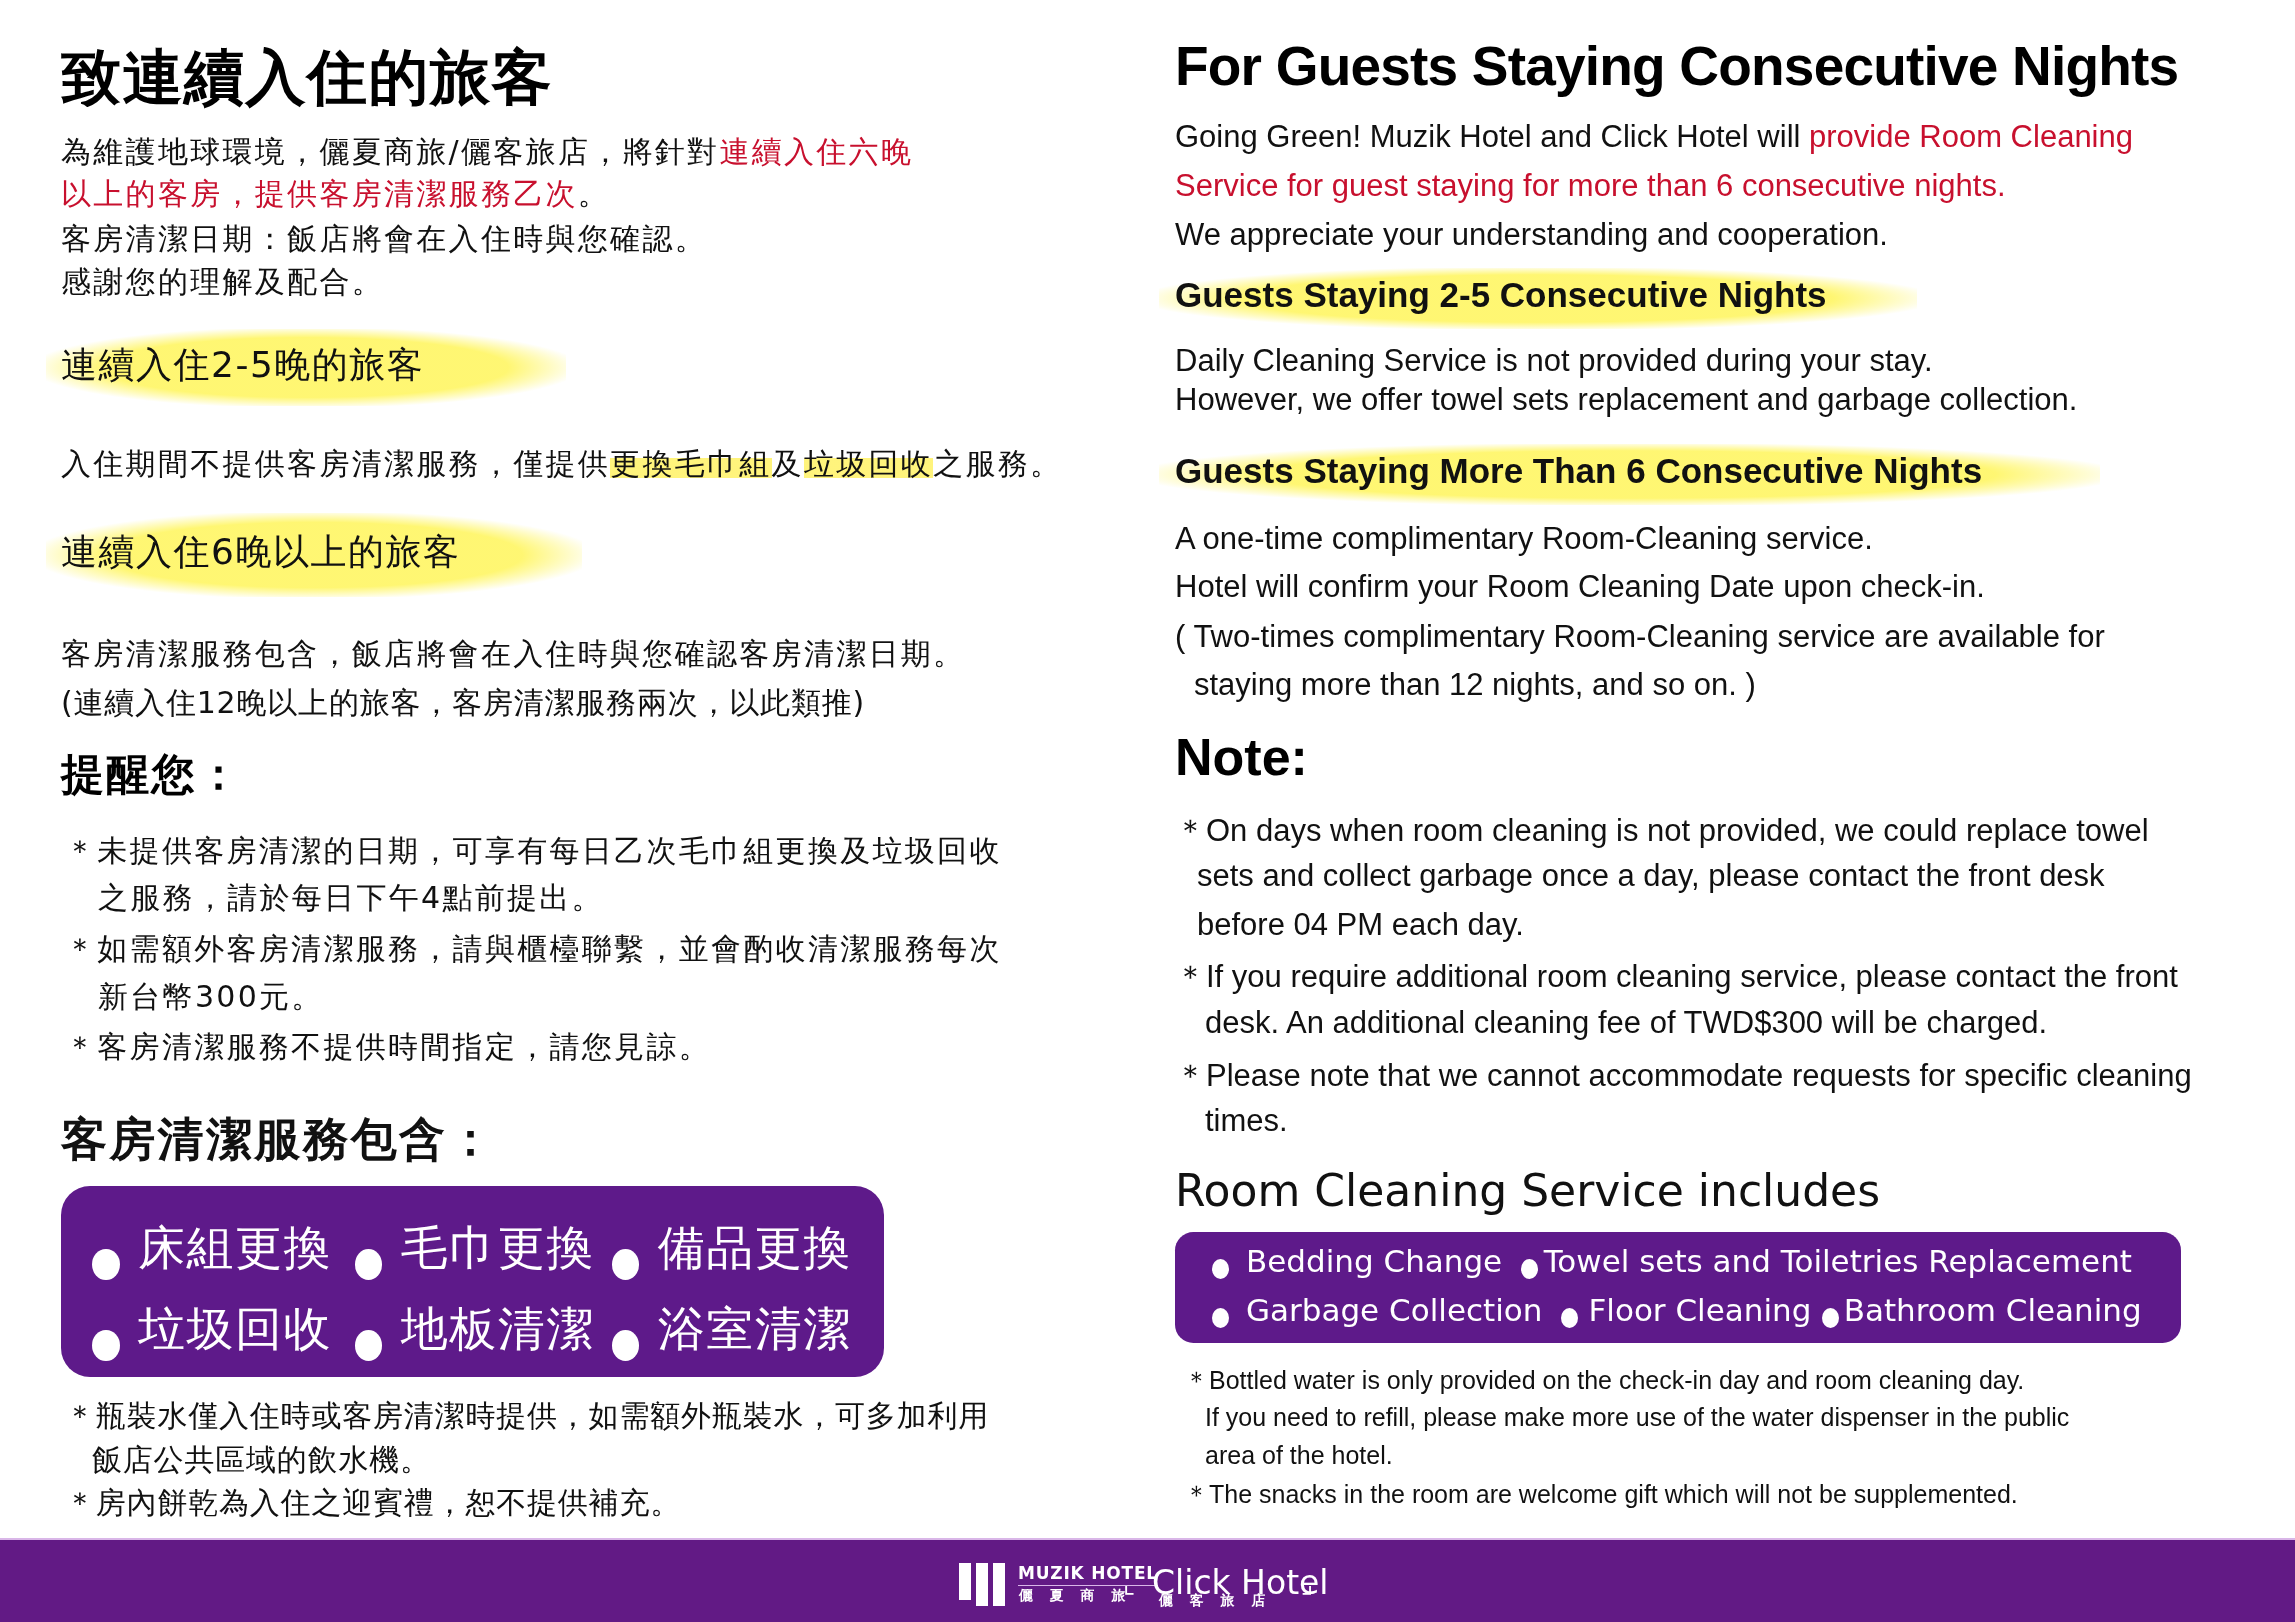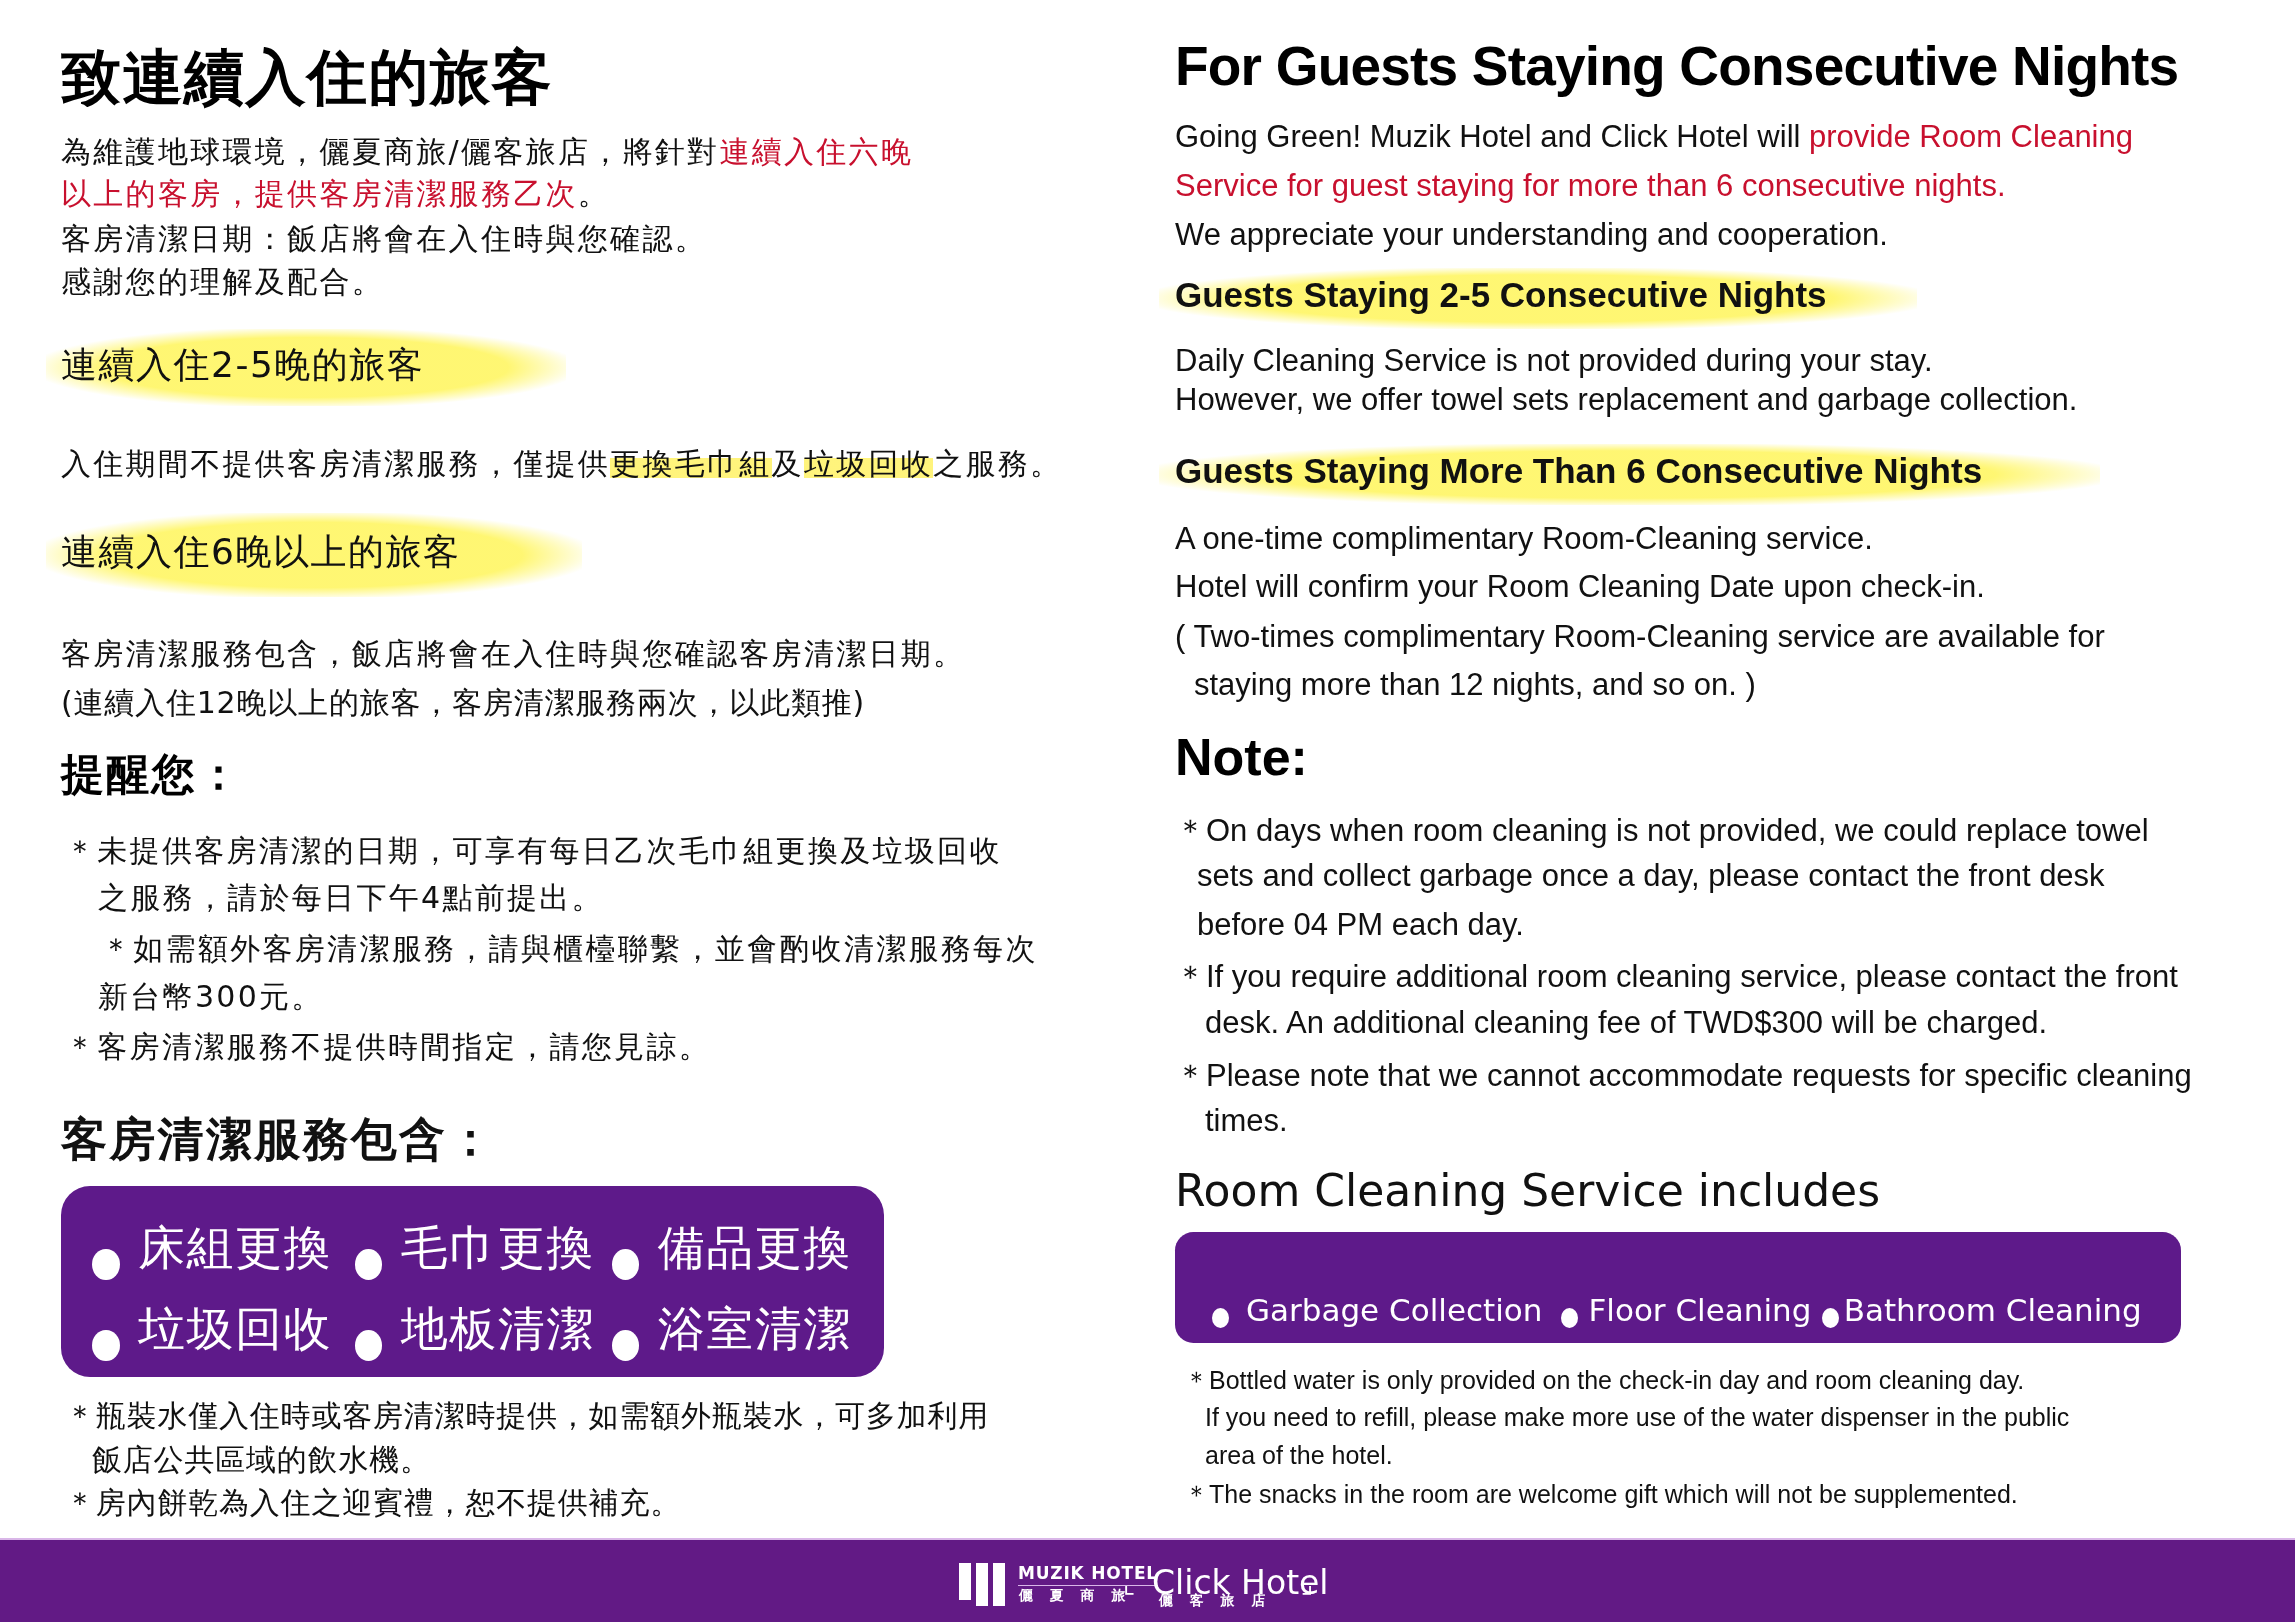--- a/index.html
+++ b/index.html
@@ -54,21 +54,21 @@
 <div class="abs zh-h2" style="left:61px; top:528px;">連續入住6晚以上的旅客</div>
 <div class="abs zh-body" style="left:61px; top:634px;">客房清潔服務包含，飯店將會在入住時與您確認客房清潔日期。</div>
 <div class="abs zh-body" style="left:61px; top:683px; letter-spacing:0.8px;">(連續入住12晚以上的旅客，客房清潔服務兩次，以此類推)</div>
 
 <div class="abs zh-h3 purple" style="left:61px; top:746px;">提醒您：</div>
 <div>
   <div class="abs zh-body" style="left:65px; top:831px;">
     <span>＊</span><span>未提供客房清潔的日期，可享有每日乙次毛巾組更換及垃圾回收</span>
   </div>
   <div class="abs zh-body" style="left:98px; top:878px;">之服務，請於每日下午4點前提出。</div>
-  <div class="abs zh-body" style="left:65px; top:929px;margin-left:36px;">
+  <div class="abs zh-body" style="left:65px; top:929px;">
     <span>＊</span><span>如需額外客房清潔服務，請與櫃檯聯繫，並會酌收清潔服務每次</span>
   </div>
   <div class="abs zh-body" style="left:98px; top:977px;">新台幣300元。</div>
   <div class="abs zh-body" style="left:65px; top:1027px;">
     <span>＊</span><span>客房清潔服務不提供時間指定，請您見諒。</span>
   </div>
 </div>
 
 <div class="abs zh-section" style="left:61px; top:1109px;">客房清潔服務包含：</div>
 <div class="box" style="left:61px; top:1186px; width:823px; height:191px;">
@@ -130,20 +130,26 @@
   </div>
   <div class="abs en-body" style="left:1205px; top:1005px;">desk. An additional cleaning fee of TWD$300 will be charged.</div>
   <div class="abs en-body" style="left:1175px; top:1055px;">
     <span>＊</span><span>Please note that we cannot accommodate requests for specific cleaning</span>
   </div>
   <div class="abs en-body" style="left:1205px; top:1103px;">times.</div>
 </div>
 
 <div class="abs en-section" style="left:1175px; top:1165px;">Room Cleaning Service includes</div>
 <div class="box" style="left:1175px; top:1232px; width:1006px; height:111px; border-radius:18.4px;">
+  <div class="box-row" style="left:37px; top:10.7px; font-size:31px;">
+    <span class="dot" style="width:17px;height:20px;margin-right:17px;"></span>
+    <span>Bedding Change</span>
+    <span class="dot" style="width:17px;height:20px;margin:0 6.1px 0 18.4px;"></span>
+    <span>Towel sets and Toiletries Replacement</span>
+  </div>
   <div class="box-row" style="left:37px; top:60px; font-size:31px;">
     <span class="dot" style="width:17px;height:20px;margin-right:17px;"></span>
     <span>Garbage Collection</span>
     <span class="dot" style="width:17px;height:20px;margin:0 10.7px 0 18.4px;"></span>
     <span>Floor Cleaning</span>
     <span class="dot" style="width:17px;height:20px;margin:0 4.6px 0 10.7px;"></span>
     <span>Bathroom Cleaning</span>
   </div>
 </div>
 

